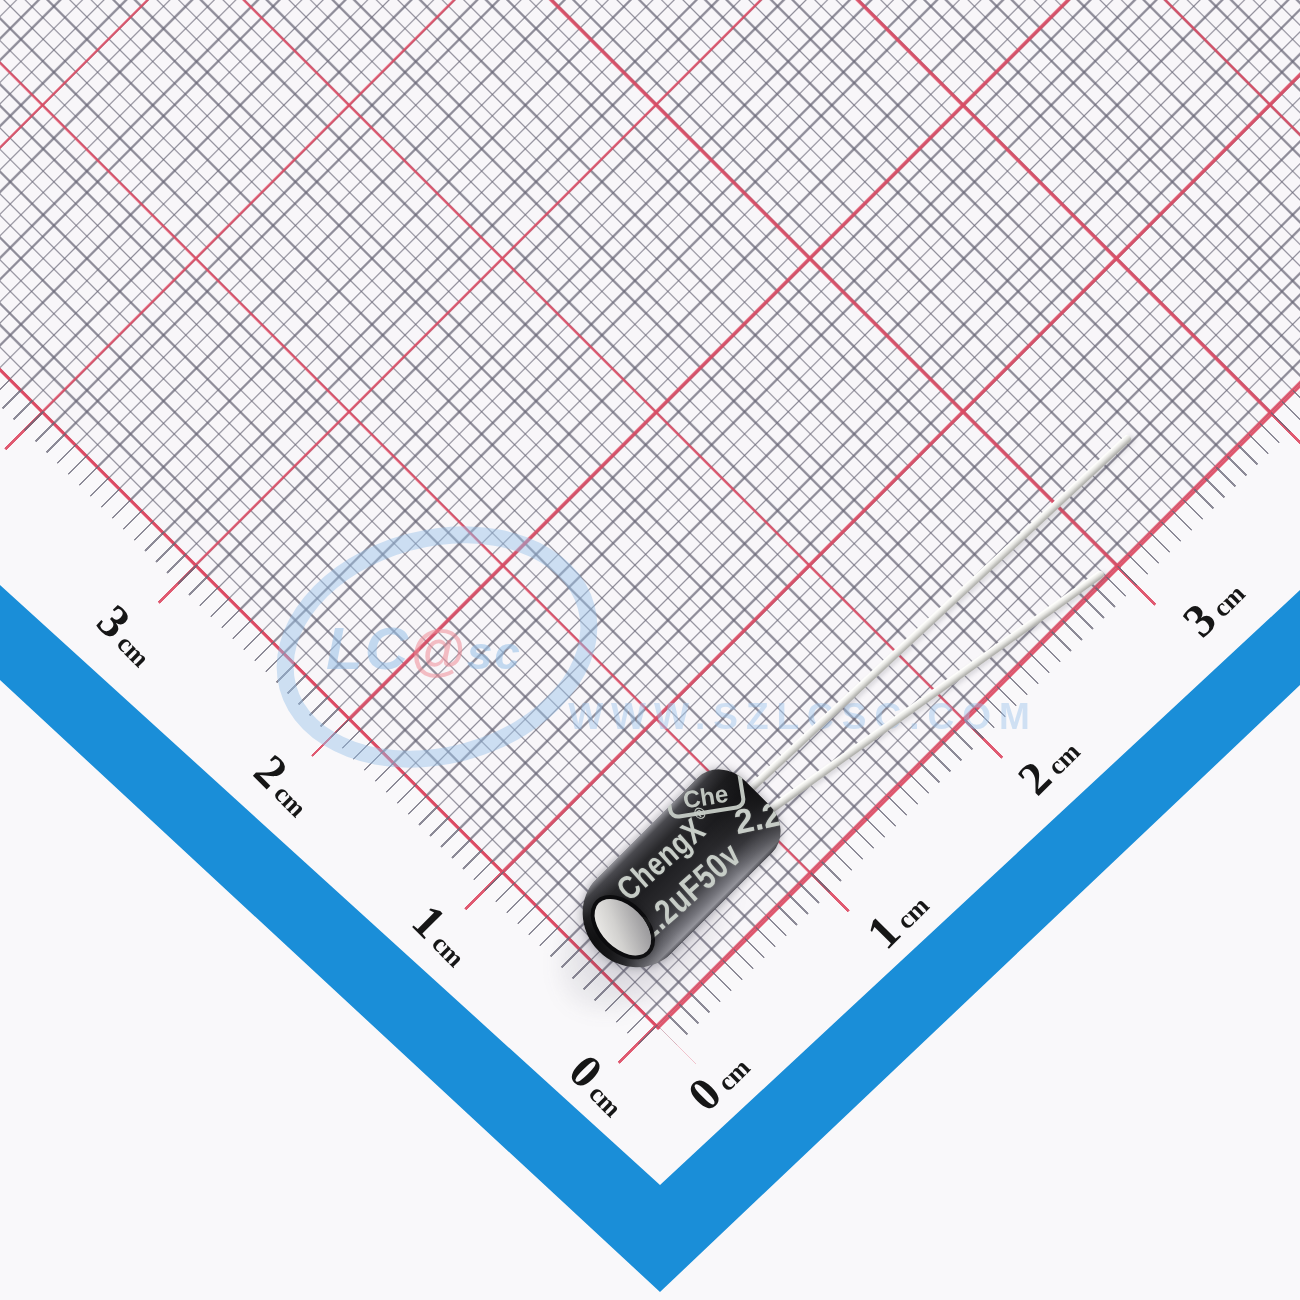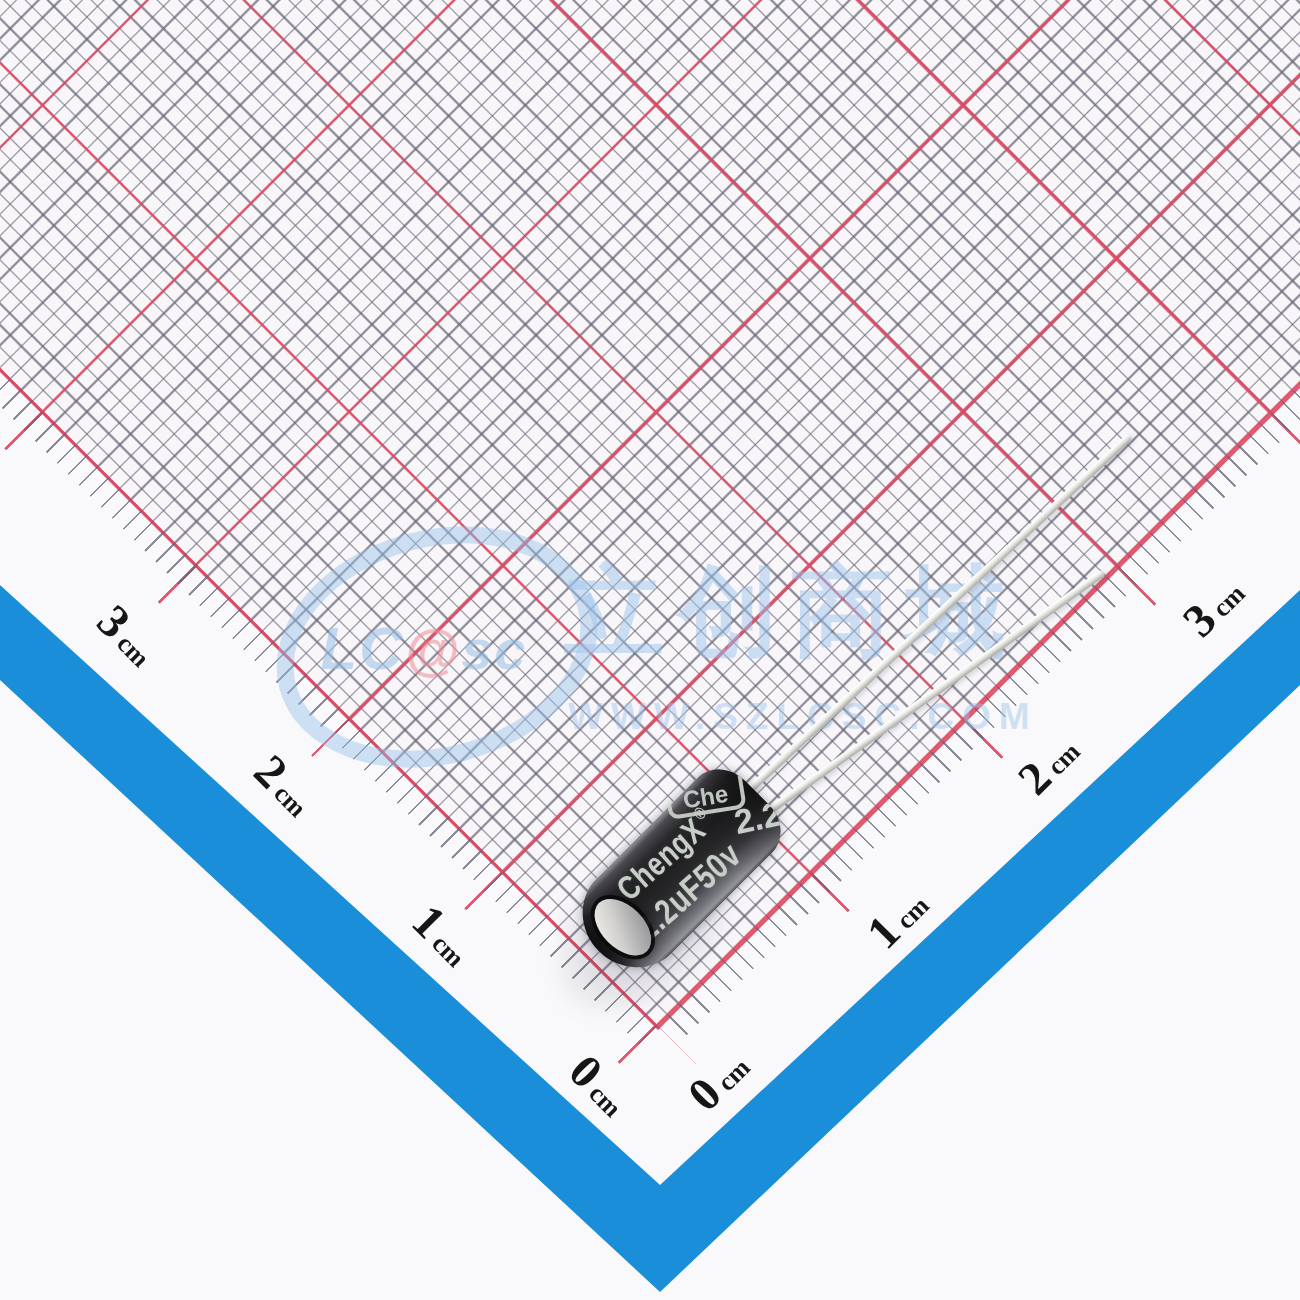--- a/index.html
+++ b/index.html
@@ -56,21 +56,21 @@
     transform:translate(-50%,-50%) rotate(-15deg);
     border:17px solid rgba(150,192,232,0.45);border-radius:50%;
   }
   .wm-logo{
     position:absolute;left:424px;top:648px;z-index:3;white-space:nowrap;
     transform:translate(-50%,-50%);
     font-style:italic;font-weight:700;font-size:60px;letter-spacing:2px;
     color:rgba(150,192,232,0.55);
   }
   .wm-logo .at{color:rgba(238,140,152,0.55);font-size:56px;}
-  .wm-logo .sc{font-size:56px;}
+  .wm-logo .sc{font-size:46px;}
   .wm-cn{
     position:absolute;left:792px;top:613px;z-index:3;white-space:nowrap;
     transform:translate(-50%,-50%);
     font-weight:700;font-size:100px;letter-spacing:14px;
     color:rgba(155,195,235,0.5);
   }
   .wm-url{
     position:absolute;left:803px;top:717px;z-index:3;white-space:nowrap;
     transform:translate(-50%,-50%);
     font-weight:700;font-size:37px;letter-spacing:8px;
@@ -136,21 +136,20 @@
     <div class="ticks tick-top-red"></div>
     <div class="ticks tick-top-gray"></div>
     <div class="ticks tick-left-red"></div>
     <div class="ticks tick-left-gray"></div>
   </div>
 
   <div class="band"></div>
 
   <div class="wm-ring"></div>
   <div class="wm-logo"><span>LC</span><span class="at">@</span><span class="sc">sc</span></div>
-  <div class="wm-cn">立创商城</div>
   <div class="wm-url">WWW.SZLCSC.COM</div>
 
   <div class="rlabel left" style="left:128px;top:635px;"><span class="num">3</span><span class="unit">cm</span></div>
   <div class="rlabel left" style="left:285px;top:785px;"><span class="num">2</span><span class="unit">cm</span></div>
   <div class="rlabel left" style="left:443px;top:935px;"><span class="num">1</span><span class="unit">cm</span></div>
   <div class="rlabel left" style="left:600px;top:1085px;"><span class="num">0</span><span class="unit">cm</span></div>
 
   <div class="rlabel right" style="left:718px;top:1080px;"><span class="num">0</span><span class="unit">cm</span></div>
   <div class="rlabel right" style="left:897px;top:918px;"><span class="num">1</span><span class="unit">cm</span></div>
   <div class="rlabel right" style="left:1048px;top:764px;"><span class="num">2</span><span class="unit">cm</span></div>

